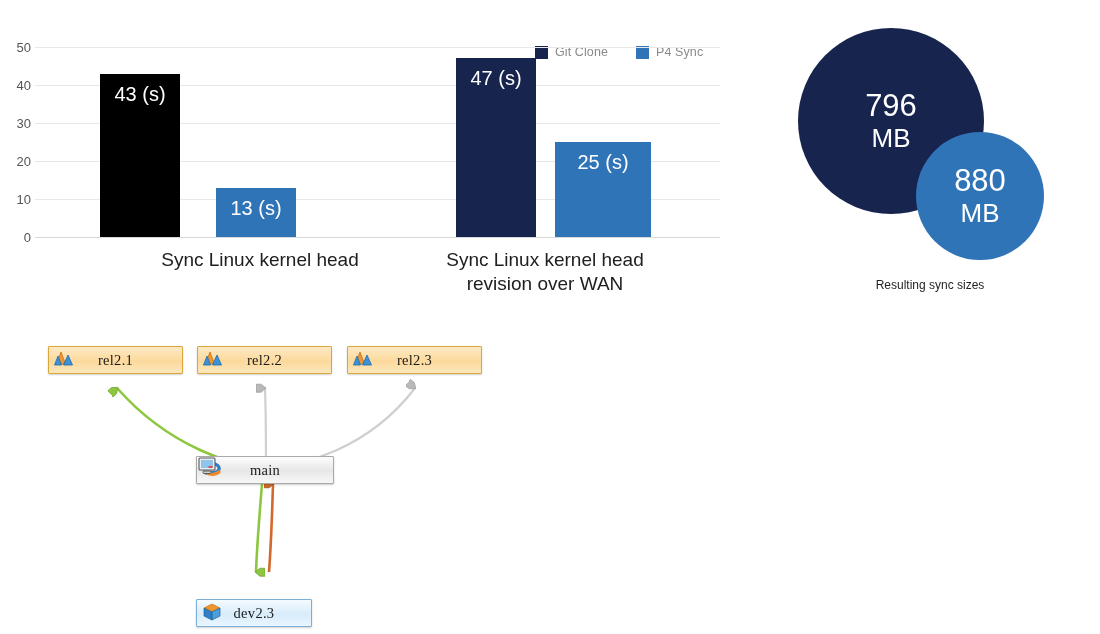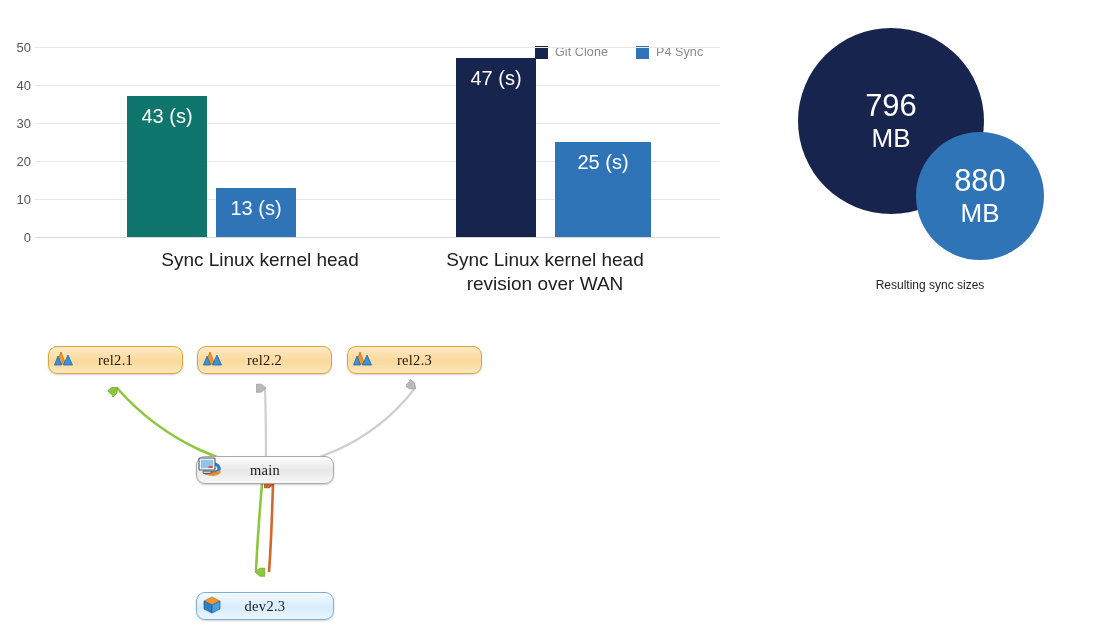--- a/index.html
+++ b/index.html
@@ -35,21 +35,21 @@
   .bubble .val{font-size:31px;}
   .bubble .unit{font-size:26px;}
   .bubble-caption{position:absolute;left:0;top:258px;width:300px;text-align:center;
                   font-size:12px;color:#1f1f1f;}
 
   
   .diagram{position:absolute;left:0px;top:320px;width:560px;height:314px;}
   .diagram svg{position:absolute;left:0;top:0;}
 
   .node{position:absolute;display:flex;align-items:center;box-sizing:border-box;
-        border-radius:9px;height:28px;font-family:"Liberation Serif", serif;
+        border-radius:1px;height:28px;font-family:"Liberation Serif", serif;
         font-size:14.5px;color:#1a1a1a;}
   .node .nlabel{flex:1;text-align:center;letter-spacing:.3px;}
   .node-rel{background:linear-gradient(180deg,#fde9c4 0%,#fcd99b 55%,#fbe7bd 100%);
             border:1px solid #d9a73c;box-shadow:0 1px 2px rgba(0,0,0,.18);}
   .node-main{background:linear-gradient(180deg,#fdfdfd 0%,#e7e7e7 52%,#f7f7f7 100%);
              border:1px solid #a9a9a9;box-shadow:0 1px 2px rgba(0,0,0,.2);}
   .node-dev{background:linear-gradient(180deg,#f4fbff 0%,#d8ecfb 55%,#eaf6ff 100%);
             border:1px solid #7ab0d8;box-shadow:0 1px 2px rgba(0,0,0,.18);}
   .nicon{width:22px;height:20px;margin-left:5px;flex:0 0 auto;position:relative;}
   .nicon svg{display:block;}
@@ -83,21 +83,21 @@
     </div>
 
     <div class="plot">
       <div class="gridline" style="top:0px"></div>
       <div class="gridline" style="top:38px"></div>
       <div class="gridline" style="top:76px"></div>
       <div class="gridline" style="top:114px"></div>
       <div class="gridline" style="top:152px"></div>
       <div class="gridline base" style="top:190px"></div>
 
-      <div class="bar" style="left:92px;width:80px;height:141px;background:#0f766e">
+      <div class="bar" style="left:65px;width:80px;height:163px;background:#000000">
         <span class="bar-label">43 (s)</span>
       </div>
       <div class="bar" style="left:181px;width:80px;height:49px;background:#3074b8">
         <span class="bar-label">13 (s)</span>
       </div>
 
       <div class="bar" style="left:421px;width:80px;height:179px;background:#17244d">
         <span class="bar-label">47 (s)</span>
       </div>
       <div class="bar" style="left:520px;width:96px;height:95px;background:#3074b8">
@@ -200,21 +200,21 @@
       <span class="nright">
         <svg width="20" height="18" viewBox="0 0 20 18">
           <rect x="2" y="1" width="16" height="12" rx="1" fill="#e9eef2" stroke="#5b5b5b" stroke-width="1.1"></rect>
           <rect x="4" y="3" width="12" height="8" fill="#8fc5ea"></rect>
           <rect x="11.5" y="9" width="4" height="2" fill="#e04b4b"></rect>
           <rect x="6" y="14" width="8" height="2.5" rx=".7" fill="#d0d0d0" stroke="#5b5b5b" stroke-width="1"></rect>
         </svg>
       </span>
     </div>
 
-    <div class="node node-dev" style="left:196px;top:272px;width:138px;align-items:center;">
+    <div class="node node-dev" style="left:196px;top:279px;width:116px;align-items:center;">
       <span class="nicon">
         <svg width="22" height="18" viewBox="0 0 22 18">
           <polygon points="10,1 18,5 10,9 2,5" fill="#f0962e" stroke="#c2711d" stroke-width=".7"></polygon>
           <polygon points="2,5 10,9 10,17 2,13" fill="#2f7fc6" stroke="#1f5f96" stroke-width=".7"></polygon>
           <polygon points="18,5 18,13 10,17 10,9" fill="#4a9fdd" stroke="#1f5f96" stroke-width=".7"></polygon>
         </svg>
       </span>
       <span class="nlabel">dev2.3</span>
       <span class="nright"></span>
     </div>

